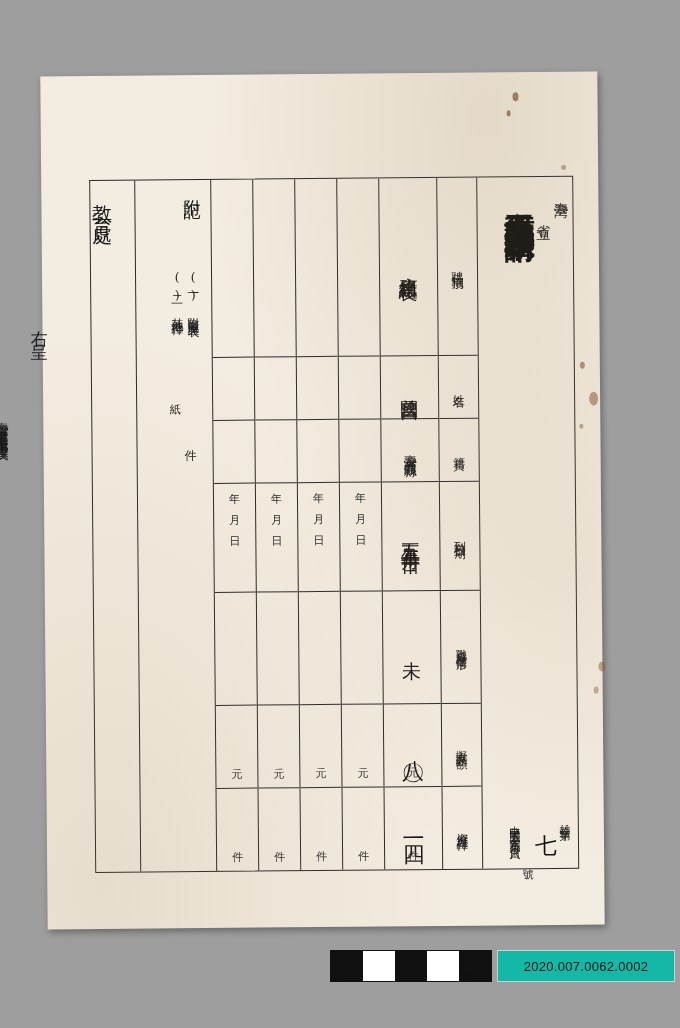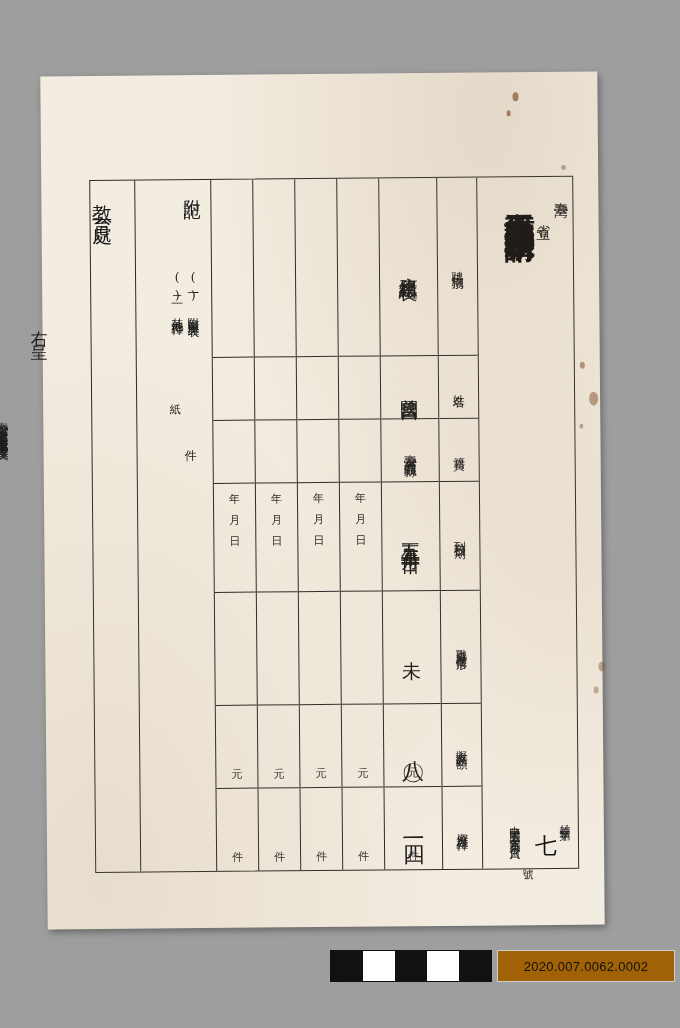--- a/index.html
+++ b/index.html
@@ -182,21 +182,21 @@
   
   #scalebar{
     position:absolute; left:330px; top:950px;
     width:160px; height:30px;
     display:flex; border:1px solid #111;
   }
   #scalebar div{ flex:1 1 0; }
   #idlabel{
     position:absolute; left:497px; top:950px;
     width:176px; height:30px;
-    background:#a16207; border:1px solid #cfcfcf;
+    background:#14b8a6; border:1px solid #cfcfcf;
     display:flex; align-items:center; justify-content:center;
     font-family:"Liberation Sans", sans-serif;
     font-size:13px; color:#111; letter-spacing:.3px;
   }
   .sb-tick{
     position:absolute; font-size:5px; color:#111;
     font-family:"Liberation Sans", sans-serif;
   }
 </style>
 </head>

